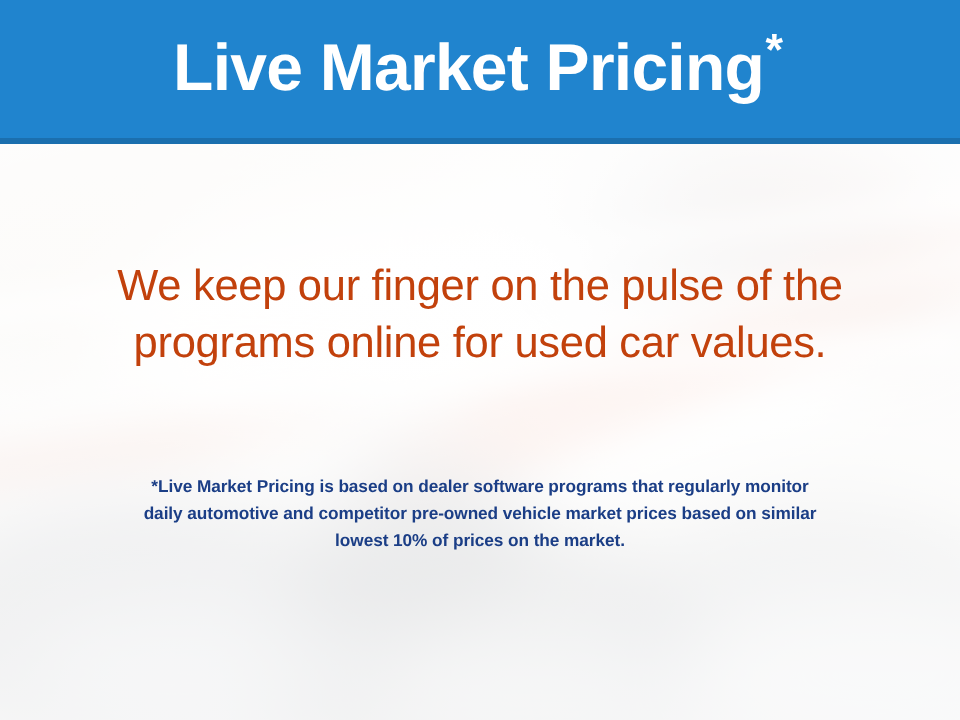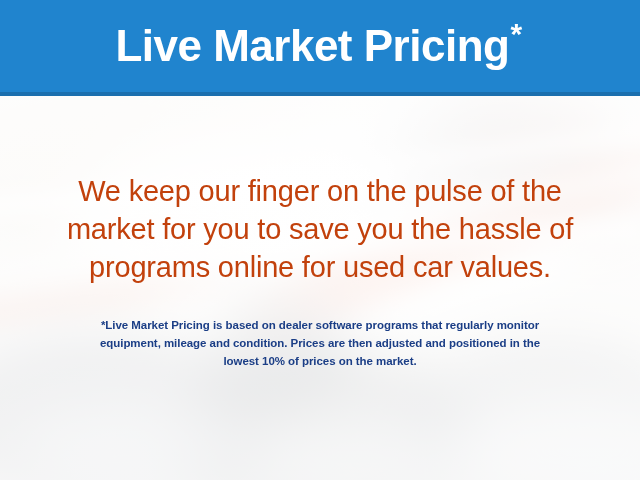--- a/index.html
+++ b/index.html
@@ -216,23 +216,22 @@
 
   <div id="header-band"></div>
   <div id="header-band-rule"></div>
   <div id="banner-title">
     <span class="title-text">Live Market Pricing</span>
       <span class="title-asterisk">*</span>
   </div>
 
   <div id="headline">
     <span class="hl-line">We keep our finger on the pulse of the</span>
-    <span class="hl-line">market for you to save you the hassle of</span>
     <span class="hl-line">programs online for used car values.</span>
   </div>
 
   <div id="disclaimer">
     <span class="dc-line">*Live Market Pricing is based on dealer software programs that regularly monitor</span>
-    <span class="dc-line">equipment, mileage and condition. Prices are then adjusted and positioned in the</span>
+    <span class="dc-line">daily automotive and competitor pre-owned vehicle market prices based on similar</span>
     <span class="dc-line">lowest 10% of prices on the market.</span>
   </div>
 
 </div>
 
 </body></html>

